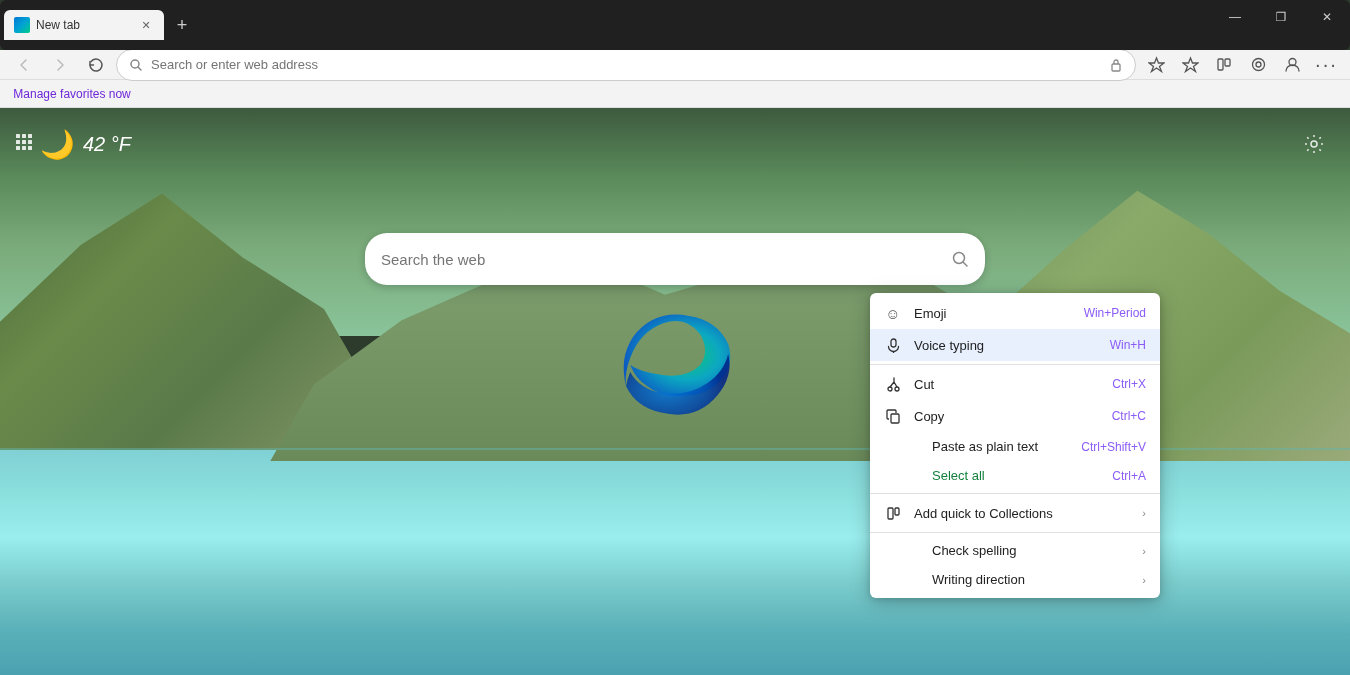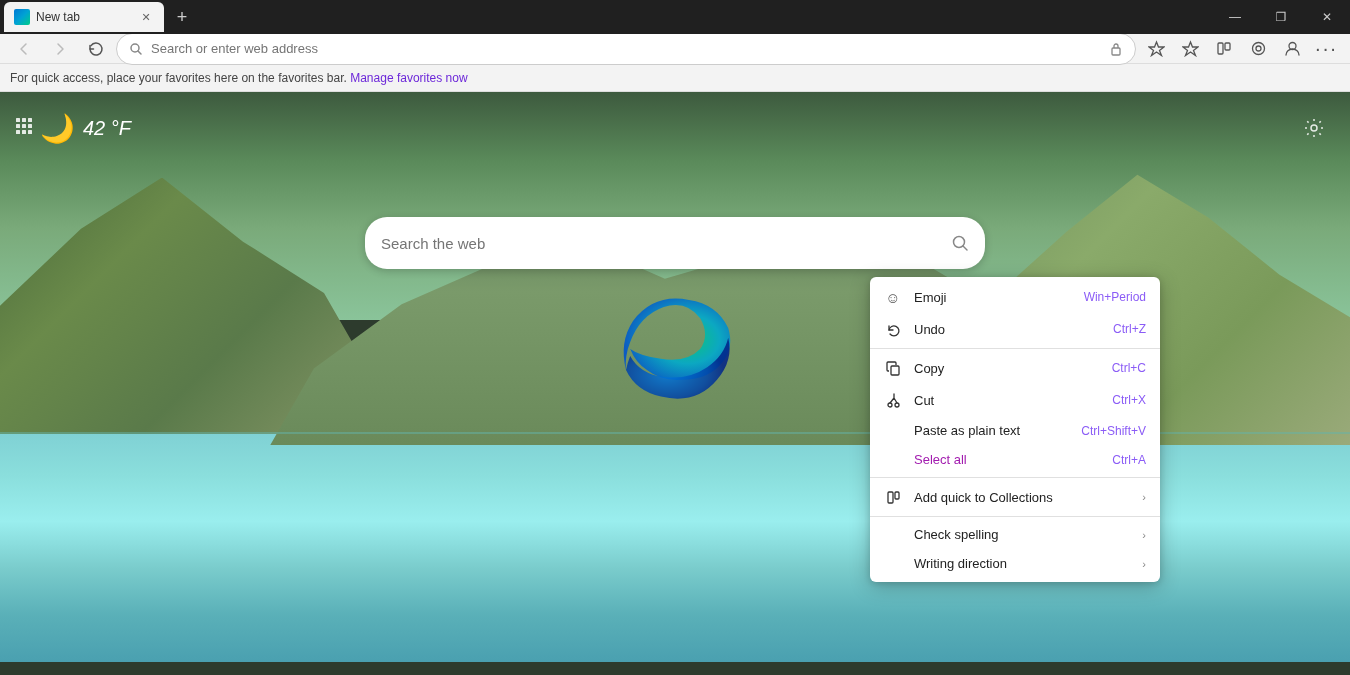--- a/index.html
+++ b/index.html
@@ -2,24 +2,25 @@
 <html><head>
   <meta charset="utf-8">
   <style>
     * { margin: 0; padding: 0; box-sizing: border-box; }
     body { width: 1350px; height: 675px; overflow: hidden; font-family: 'Segoe UI', Arial, sans-serif; background: #2d3b2d; }
 
     
     .title-bar {
       display: flex;
       align-items: flex-start;
-      height: 34px;
+      height: 50px;
       background: #202020;
       padding: 0 0 0 4px;
       position: relative;
+      border-radius: 6px;
     }
     .tab-bar {
       display: flex;
       align-items: center;
       flex: 1;
       height: 100%;
     }
     .tab-favicon {
       width: 16px; height: 16px;
       border-radius: 2px;
@@ -305,36 +306,36 @@
       display: flex; align-items: center; justify-content: center;
       flex-shrink: 0;
       color: #555;
       font-size: 15px;
     }
     .menu-item .item-label {
       flex: 1;
       color: #222;
     }
     .menu-item .item-label.disabled-text {
-      color: #a21caf;
+      color: #15803d;
     }
     .menu-item .item-shortcut {
       color: #8b5cf6;
       font-size: 12px;
     }
     .menu-item .item-arrow {
       color: #888;
       font-size: 11px;
     }
     .menu-separator {
       height: 1px;
       background: #e0e0e0;
       margin: 3px 0;
     }
-    .menu-item.no-icon { padding-left: 44px; }
+    .menu-item.no-icon { padding-left: 62px; }
   </style>
 </head>
 <body>
 
 <div class="title-bar">
   <div class="tab-bar">
 
     <div class="tab">
       <div class="tab-favicon"></div>
       <span class="tab-title">New tab</span>
@@ -404,21 +405,20 @@
       <svg width="17" height="17" viewBox="0 0 17 17" fill="none">
           <circle cx="8.5" cy="6" r="3.5" stroke="#555" stroke-width="1.3"></circle>
           <path d="M2 15c0-3.5 2.9-6 6.5-6s6.5 2.5 6.5 6" stroke="#555" stroke-width="1.3" stroke-linecap="round"></path>
         </svg>
     </div>
     <div class="toolbar-icon" style="font-size:20px; color:#555; letter-spacing:1px;">···</div>
   </div>
 </div>
 
 <div class="fav-bar">
-  <span>For quick access, place your favorites here on the favorites bar.</span>
   &nbsp;
   <a>Manage favorites now</a>
 </div>
 
 <div class="new-tab-page">
 
   <div class="bg-sky"></div>
   <div class="bg-water"></div>
   <div class="mountain-left"></div>
   <div class="mountain-right"></div>
@@ -481,57 +481,58 @@
   </div>
 
   <div class="context-menu">
 
     <div class="menu-item">
       <span class="item-icon">☺</span>
       <span class="item-label">Emoji</span>
       <span class="item-shortcut">Win+Period</span>
     </div>
 
-
-    <div class="menu-item">
+    <div class="menu-item highlighted">
       <span class="item-icon">
         <svg width="15" height="15" viewBox="0 0 15 15" fill="none" stroke="#333" stroke-width="1.3">
-            <path d="M3 8a5 5 0 1 1 1 4" stroke-linecap="round"></path>
-            <path d="M3 4v4h4" stroke-linecap="round" stroke-linejoin="round"></path>
+            <rect x="5" y="1" width="5" height="8" rx="2.5"></rect>
+            <path d="M2.5 8.5a5 5 0 0 0 10 0" stroke-linecap="round"></path>
+            <line x1="7.5" y1="13.5" x2="7.5" y2="15"></line>
           </svg>
       </span>
-      <span class="item-label">Undo</span>
-      <span class="item-shortcut">Ctrl+Z</span>
-    </div>
+      <span class="item-label">Voice typing</span>
+      <span class="item-shortcut">Win+H</span>
+    </div>
+
 
     <div class="menu-separator"></div>
-
-    <div class="menu-item">
-      <span class="item-icon">
-        <svg width="15" height="15" viewBox="0 0 15 15" fill="none" stroke="#333" stroke-width="1.3">
-            <rect x="5" y="5" width="8" height="9" rx="1"></rect>
-            <path d="M3 10H2a1 1 0 0 1-1-1V2a1 1 0 0 1 1-1h7a1 1 0 0 1 1 1v2"></path>
-          </svg>
-      </span>
-      <span class="item-label">Copy</span>
-      <span class="item-shortcut">Ctrl+C</span>
-    </div>
 
     <div class="menu-item">
       <span class="item-icon">
         <svg width="15" height="15" viewBox="0 0 15 15" fill="none" stroke="#333" stroke-width="1.3">
             <circle cx="4" cy="12" r="2"></circle>
             <circle cx="11" cy="12" r="2"></circle>
             <path d="M4 10L8 5M11 10L8 5M8 5V1" stroke-linecap="round"></path>
           </svg>
       </span>
       <span class="item-label">Cut</span>
       <span class="item-shortcut">Ctrl+X</span>
     </div>
 
+    <div class="menu-item">
+      <span class="item-icon">
+        <svg width="15" height="15" viewBox="0 0 15 15" fill="none" stroke="#333" stroke-width="1.3">
+            <rect x="5" y="5" width="8" height="9" rx="1"></rect>
+            <path d="M3 10H2a1 1 0 0 1-1-1V2a1 1 0 0 1 1-1h7a1 1 0 0 1 1 1v2"></path>
+          </svg>
+      </span>
+      <span class="item-label">Copy</span>
+      <span class="item-shortcut">Ctrl+C</span>
+    </div>
+
 
     <div class="menu-item no-icon">
       <span class="item-label">Paste as plain text</span>
       <span class="item-shortcut">Ctrl+Shift+V</span>
     </div>
 
     <div class="menu-item no-icon">
       <span class="item-label disabled-text">Select all</span>
       <span class="item-shortcut">Ctrl+A</span>
     </div>

